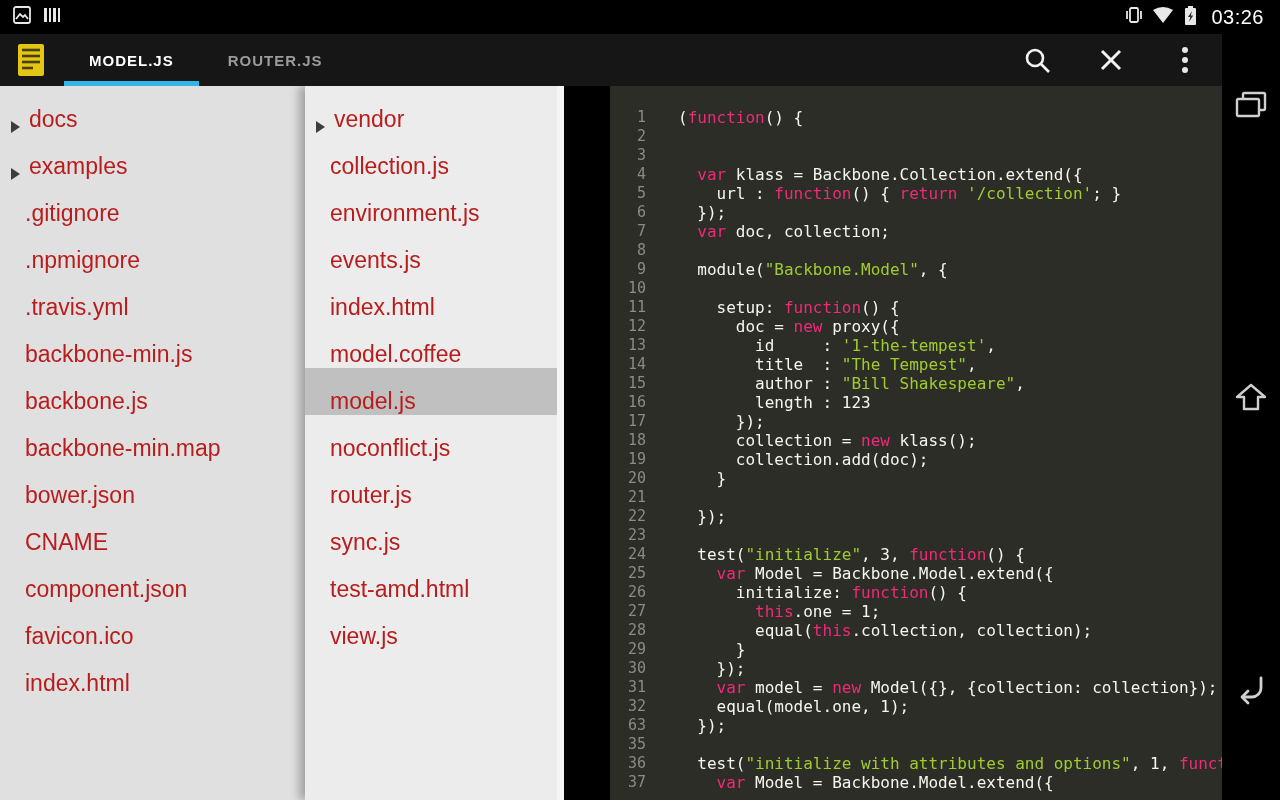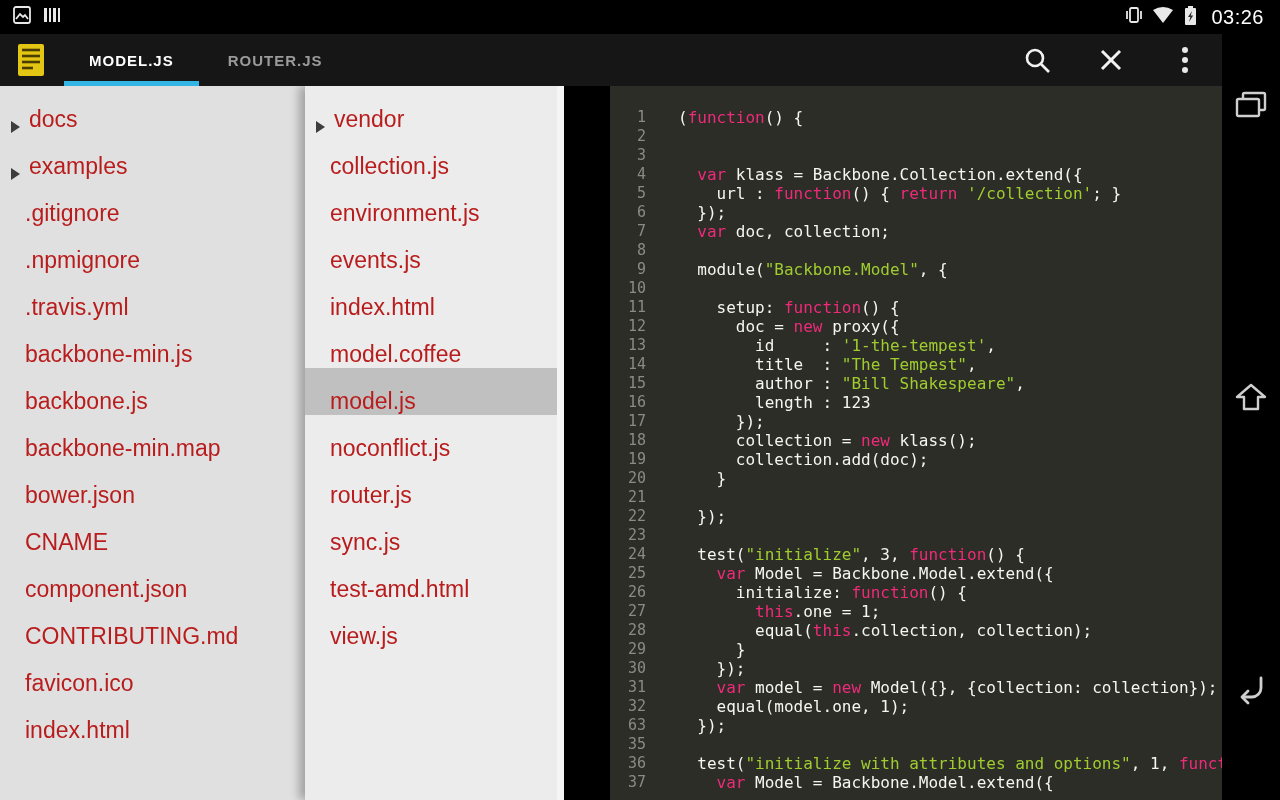--- a/index.html
+++ b/index.html
@@ -174,23 +174,20 @@
           <span>backbone-min.map</span>
         </div>
         <div class="file-row file">
           <span>bower.json</span>
         </div>
         <div class="file-row file">
           <span>CNAME</span>
         </div>
         <div class="file-row file">
           <span>component.json</span>
-        </div>
-        <div class="file-row file">
-          <span>CONTRIBUTING.md</span>
         </div>
         <div class="file-row file">
           <span>favicon.ico</span>
         </div>
         <div class="file-row file">
           <span>index.html</span>
         </div>
       </div>
   </div>
 

